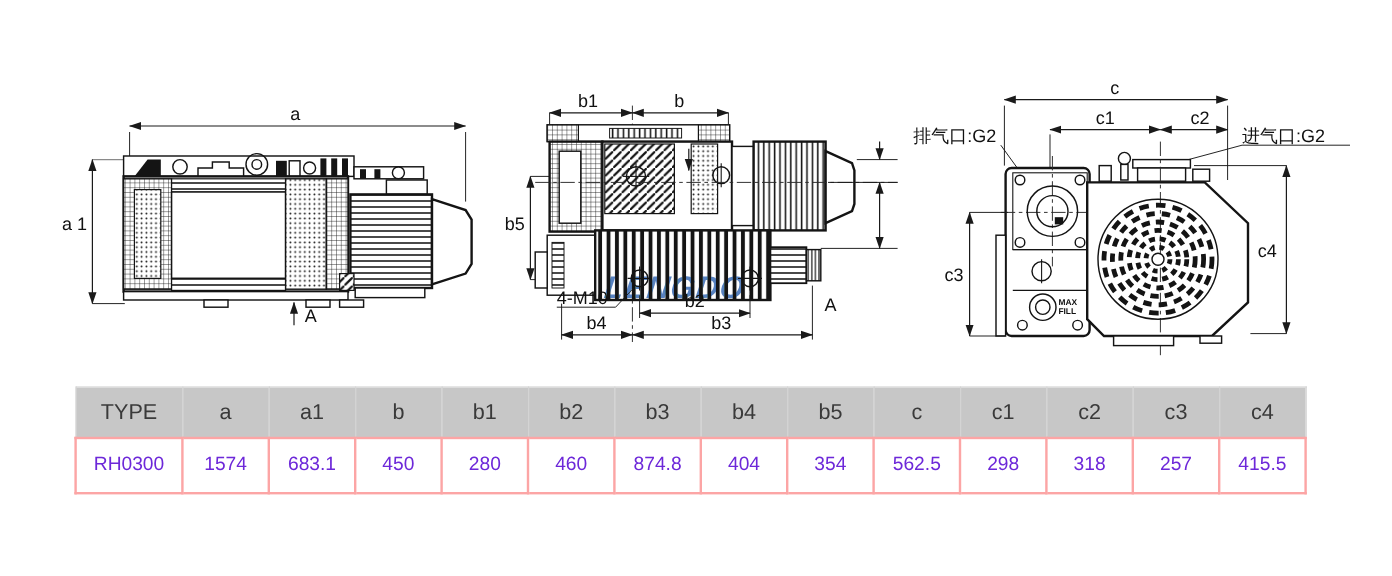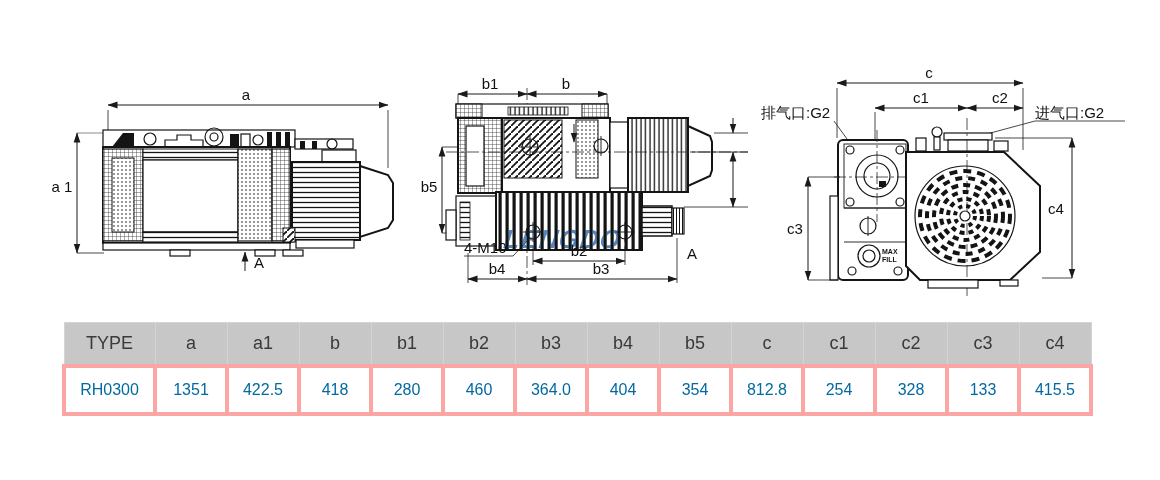--- a/index.html
+++ b/index.html
@@ -26,21 +26,21 @@
     font-family:"Liberation Sans",sans-serif;font-size:26px;font-weight:800;font-style:italic;
     color:#2e63b0;letter-spacing:1px;transform:skewX(-8deg);
     mix-blend-mode:darken;opacity:.8;z-index:5;}
   
   .spec{position:absolute;left:62px;top:322px;z-index:2;}
   table{border-collapse:collapse;table-layout:fixed;}
   th,td{text-align:center;vertical-align:middle;padding:0;}
   th{width:71px;height:41px;background:#c7c7c7;border:1px solid #d4d4d4;
      font-size:18px;font-weight:400;color:#3a3a3a;}
   th.first,td.first{width:87px;}
-  td{height:44px;background:#ffffff;border:4px solid #fca5a5;font-size:16px;color:#0369a1;}
+  td{height:44px;background:#ffffff;border:2px solid #fca5a5;font-size:16px;color:#6d28d9;}
 </style>
 </head>
 <body>
 
 <div class="canvas">
 
   <svg width="1160" height="318" viewBox="0 0 1160 318">
     <defs>
       <marker id="ar" viewBox="0 0 10 10" refX="9.5" refY="5" markerWidth="10" markerHeight="10" orient="auto-start-reverse">
         <path d="M0 1.6 L10 5 L0 8.4 Z" fill="#1a1a1a"></path>
@@ -294,30 +294,30 @@
         <th>b4</th>
         <th>b5</th>
         <th>c</th>
         <th>c1</th>
         <th>c2</th>
         <th>c3</th>
         <th>c4</th>
       </tr>
       <tr>
         <td class="first">RH0300</td>
-        <td>1351</td>
-        <td>422.5</td>
-        <td>418</td>
+        <td>1574</td>
+        <td>683.1</td>
+        <td>450</td>
         <td>280</td>
         <td>460</td>
-        <td>364.0</td>
+        <td>874.8</td>
         <td>404</td>
         <td>354</td>
-        <td>812.8</td>
-        <td>254</td>
-        <td>328</td>
-        <td>133</td>
+        <td>562.5</td>
+        <td>298</td>
+        <td>318</td>
+        <td>257</td>
         <td>415.5</td>
       </tr>
     </tbody>
       </table>
   </div>
 </div>
 
 </body></html>

